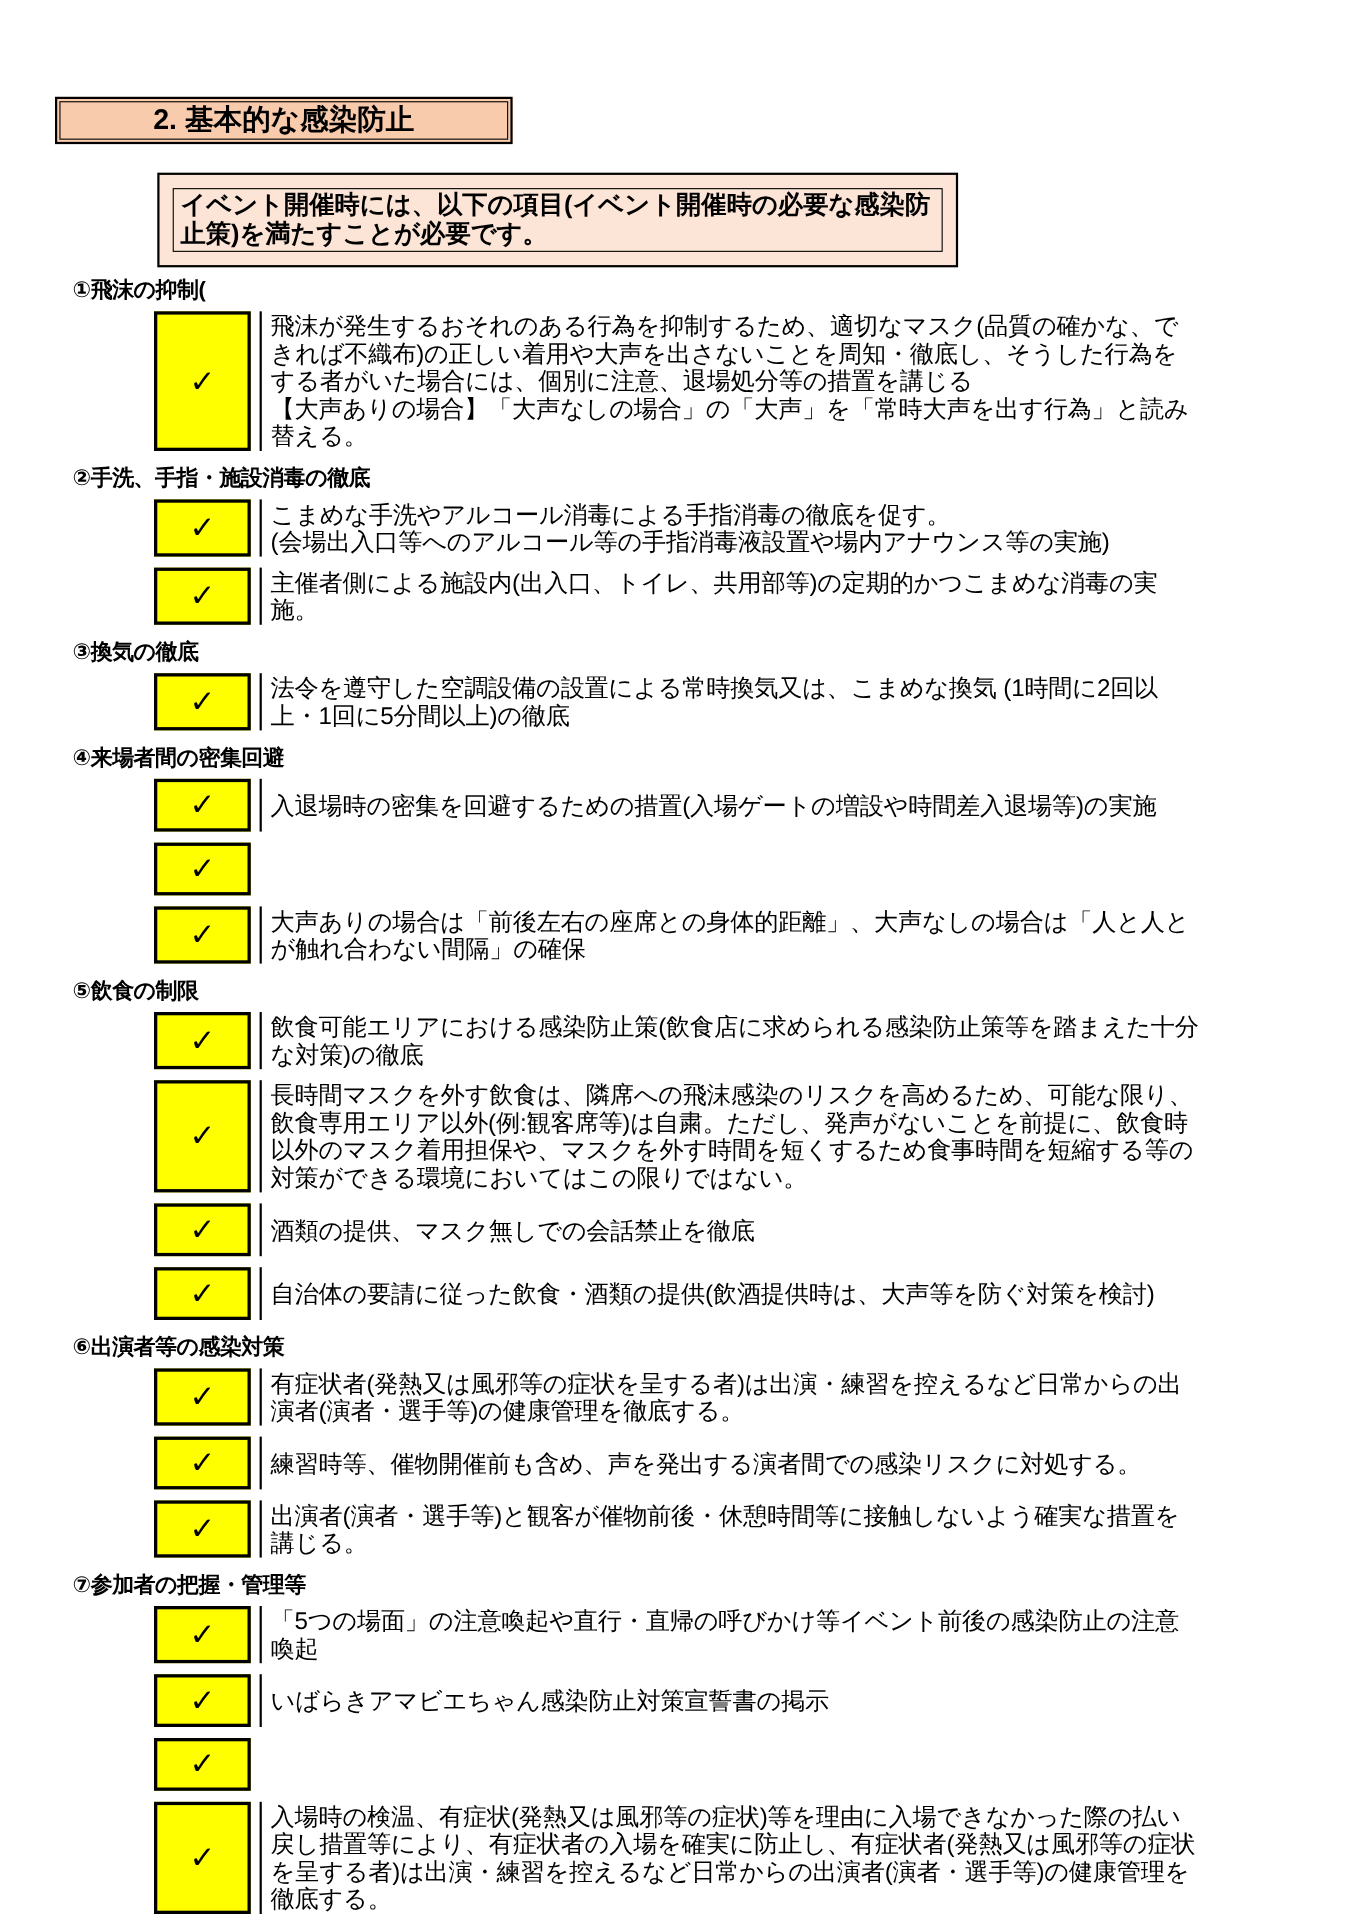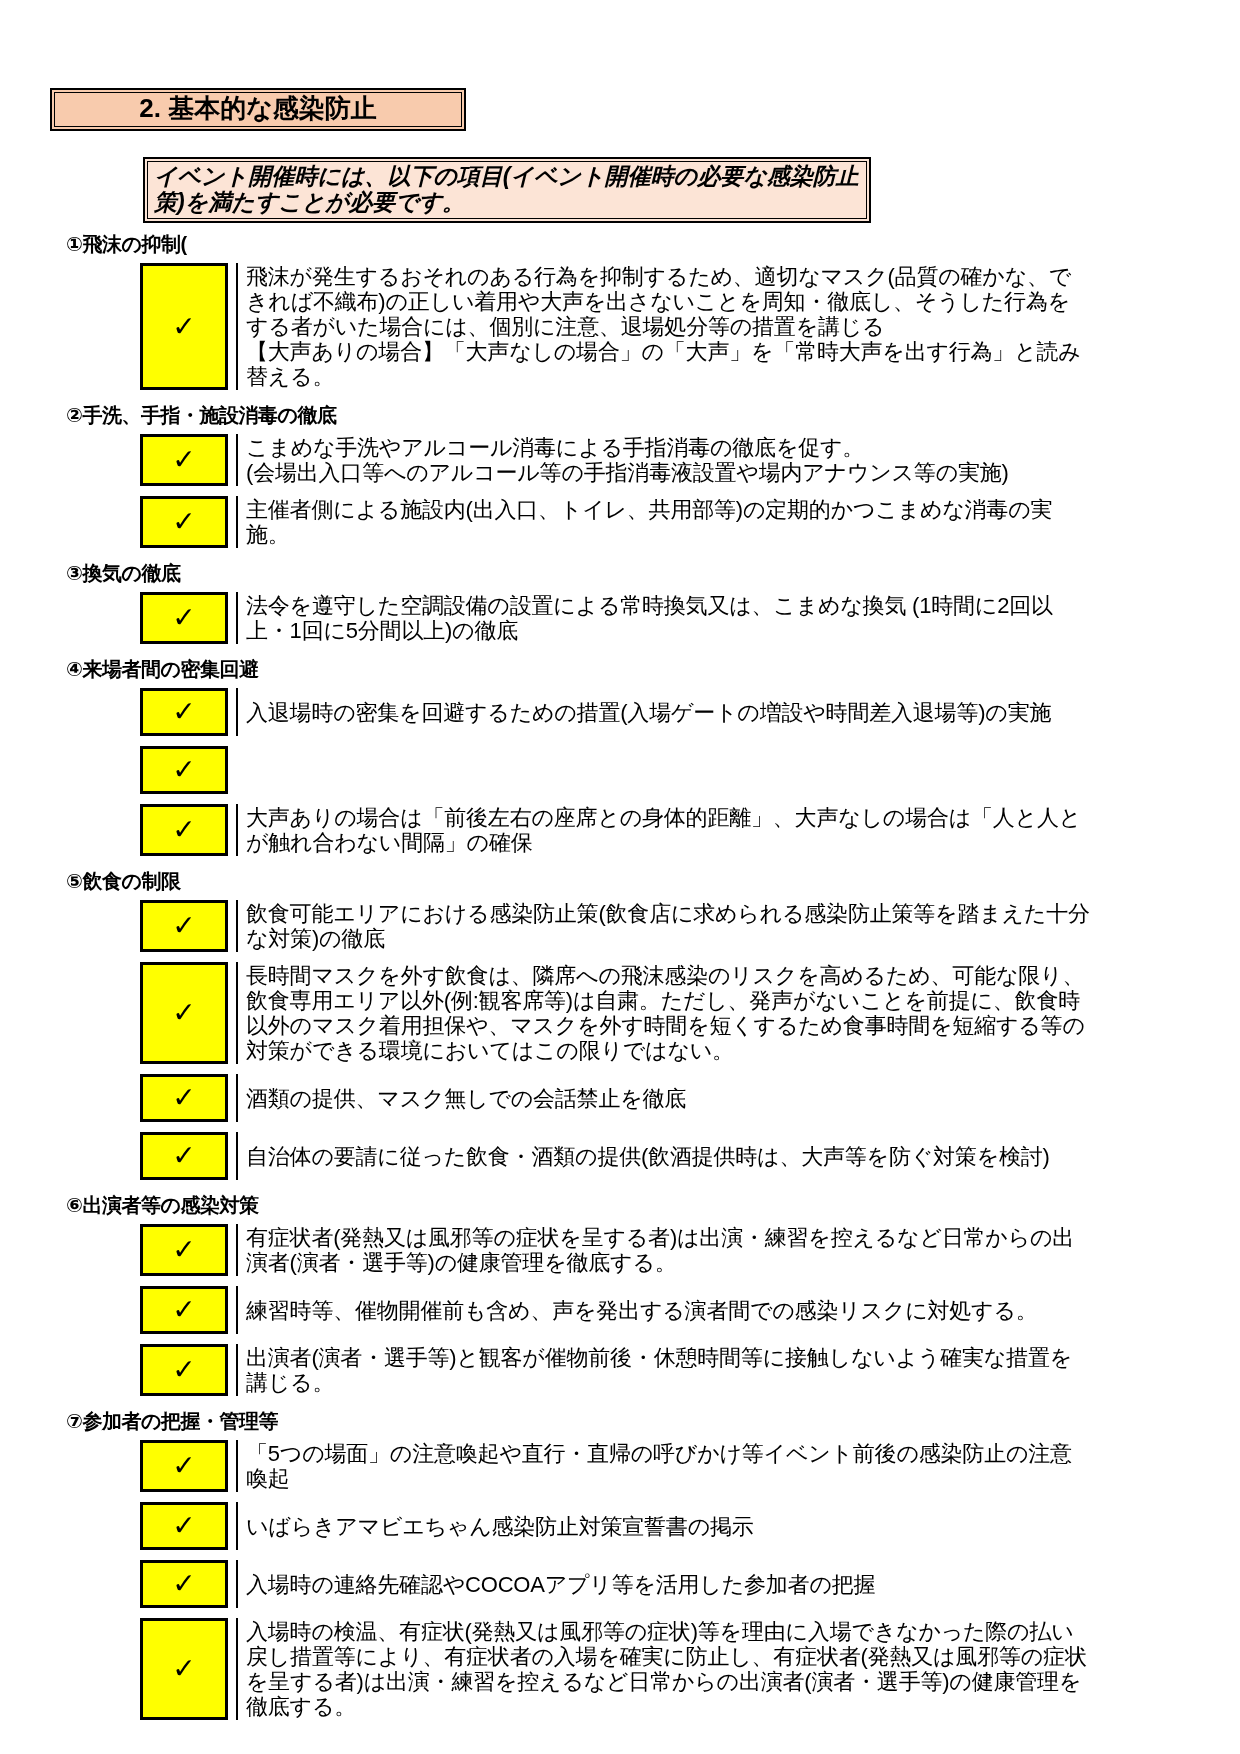--- a/index.html
+++ b/index.html
@@ -19,21 +19,21 @@
   .title-box .inner {
     border:1px solid #000;
     text-align:center; font-weight:bold;
     font-size:26px; line-height:31px; padding-bottom:2px;
   }
 
   
   .subtitle-box {
     margin:26px 0 0 143px; width:728px;
     border:2px solid #000; background:var(--subtitle-bg,#FCE4D6);
-    padding:2px; box-sizing:border-box;font-style:italic;
+    padding:12px; box-sizing:border-box;
   }
   .subtitle-box .inner {
     border:1px solid #000;
     font-weight:bold; font-size:23px; line-height:26px;
     padding:1px 6px 3px 6px;
   }
 
   
   .sec {
     font-size:20px; font-weight:bold; letter-spacing:-0.5px;
@@ -217,23 +217,20 @@
         <span class="check">✓</span>
       </div>
     <div class="item-text">
         <span>いばらきアマビエちゃん感染防止対策宣誓書の掲示</span>
       </div>
   </div>
   <div class="check-item">
     <div class="checkbox">
         <span class="check">✓</span>
       </div>
-    <div class="item-text">
-        <span>入場時の連絡先確認やCOCOAアプリ等を活用した参加者の把握</span>
-      </div>
   </div>
   <div class="check-item">
     <div class="checkbox">
         <span class="check">✓</span>
       </div>
     <div class="item-text">
         <span>入場時の検温、有症状(発熱又は風邪等の症状)等を理由に入場できなかった際の払い戻し措置等により、有症状者の入場を確実に防止し、有症状者(発熱又は風邪等の症状を呈する者)は出演・練習を控えるなど日常からの出演者(演者・選手等)の健康管理を徹底する。</span>
       </div>
   </div>
 

